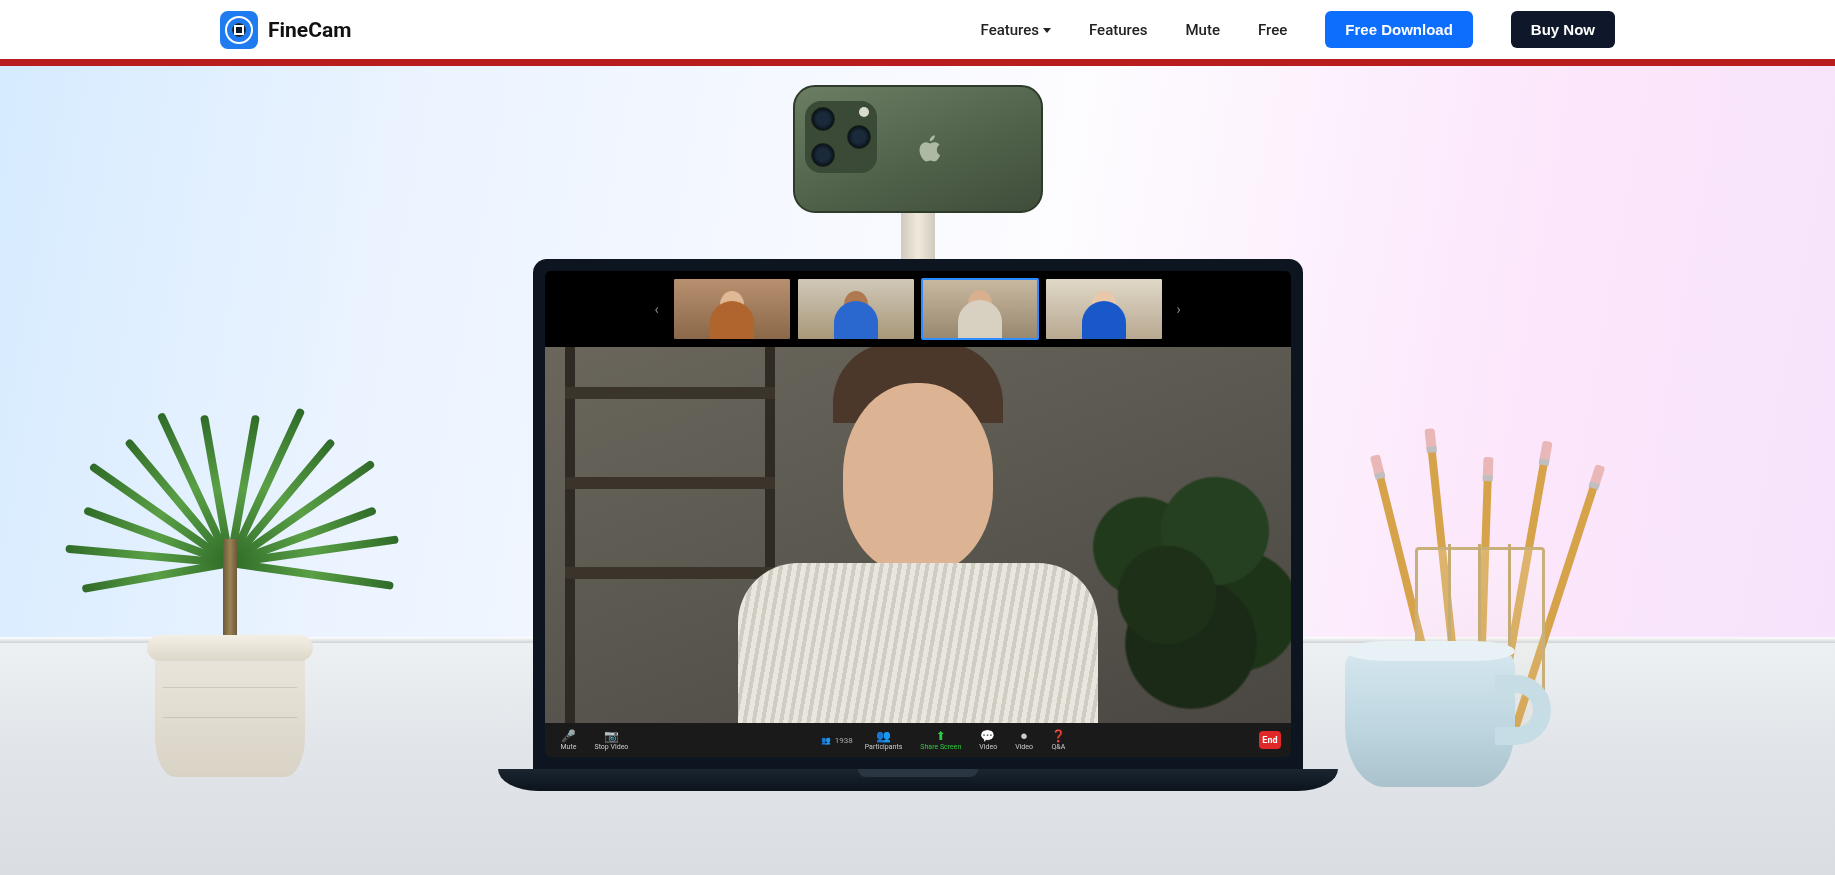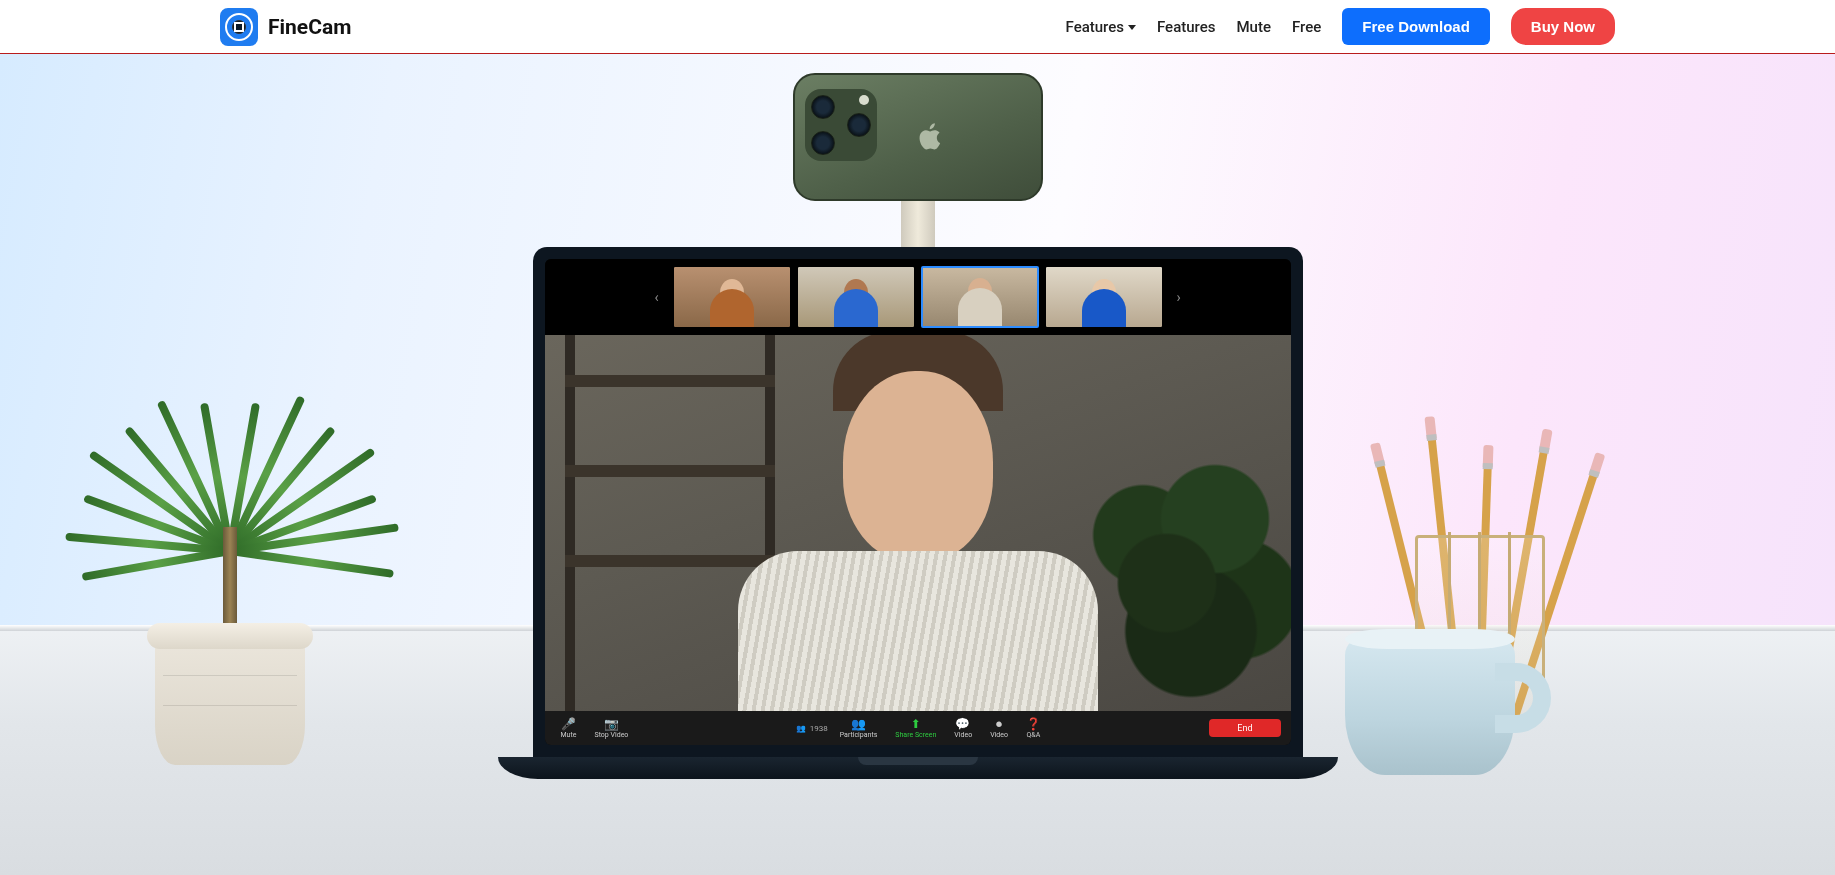--- a/index.html
+++ b/index.html
@@ -8,24 +8,24 @@
   width: 1835px;
   height: 875px;
   overflow: hidden;
   background: #fff;
 }
 
 
 .header {
   display: flex;
   align-items: center;
-  height: 54px;
+  height: 66px;
   padding: 0 220px;
   background: #fff;
-  border-bottom: 1px solid #b91c1c;
+  border-bottom: 7px solid #b91c1c;
   position: relative;
   z-index: 10;
 }
 .logo-wrap { display: flex; align-items: center; gap: 10px; }
 .logo-icon {
   width: 38px; height: 38px;
   border-radius: 8px;
   background: #1f7cf0;
   display: flex; align-items: center; justify-content: center;
   position: relative;
@@ -40,21 +40,21 @@
 .logo-lens { width: 14px; height: 14px; border-radius: 50%; background: #0a1a2a; border: 1px solid #333; }
 .logo-corners::before, .logo-corners::after,
 .logo-inner-ring::before, .logo-inner-ring::after {
   content: ''; position: absolute; width: 6px; height: 6px; border: 2px solid #fff;
 }
 .brand { font-size: 21px; font-weight: 700; color: #111; }
 .nav {
   margin-left: auto;
   display: flex;
   align-items: center;
-  gap: 21px;
+  gap: 38px;
 }
 .nav-item {
   color: #222;
   font-size: 15px;
   font-weight: 500;
   cursor: pointer;
   display: flex; align-items: center; gap: 4px;
 }
 .caret {
   width: 0; height: 0;
@@ -66,21 +66,21 @@
 .btn {
   padding: 10px 20px;
   border-radius: 6px;
   font-size: 15px;
   font-weight: 600;
   color: #fff;
   cursor: pointer;
   border: none;
 }
 .btn-blue { background: #0d6efd; }
-.btn-orange { background: #ef4444; border-radius: 15px; }
+.btn-orange { background: #0f172a; }
 
 
 .hero {
   position: relative;
   height: 821px;
   width: 100%;
   background: linear-gradient(100deg, #d6ebff 0%, #eaf3ff 20%, #fdfcff 55%, #fce6fb 80%, #f5e3fb 100%);
   overflow: hidden;
 }
 .desk {
@@ -283,22 +283,22 @@
 }
 
 .zoom-toolbar {
   height:34px; background:#1a1a1a; display:flex; align-items:center; padding:0 10px; gap:6px;
 }
 .tb-item { display:flex; flex-direction:column; align-items:center; gap:1px; color:#ccc; font-size:7px; cursor:pointer; padding:0 6px; }
 .tb-icon { font-size:12px; line-height:1; }
 .tb-green .tb-icon, .tb-green { color:#2ecc40; }
 .tb-sep { flex:1; }
 .tb-end {
-  background:#e02828; color:#fff; font-size:9px; font-weight:400;
-  padding:4px 28px; border-radius:4px; cursor:pointer;
+  background:#e02828; color:#fff; font-size:9px; font-weight:700;
+  padding:4px 3px; border-radius:4px; cursor:pointer;
 }
 .tb-count { color:#aaa; font-size:8px; display:flex; align-items:center; gap:3px; }
 </style>
 </head>
 <body>
 
 <div class="header">
   <div class="logo-wrap">
     <div class="logo-icon">
       <div class="logo-inner-ring">

